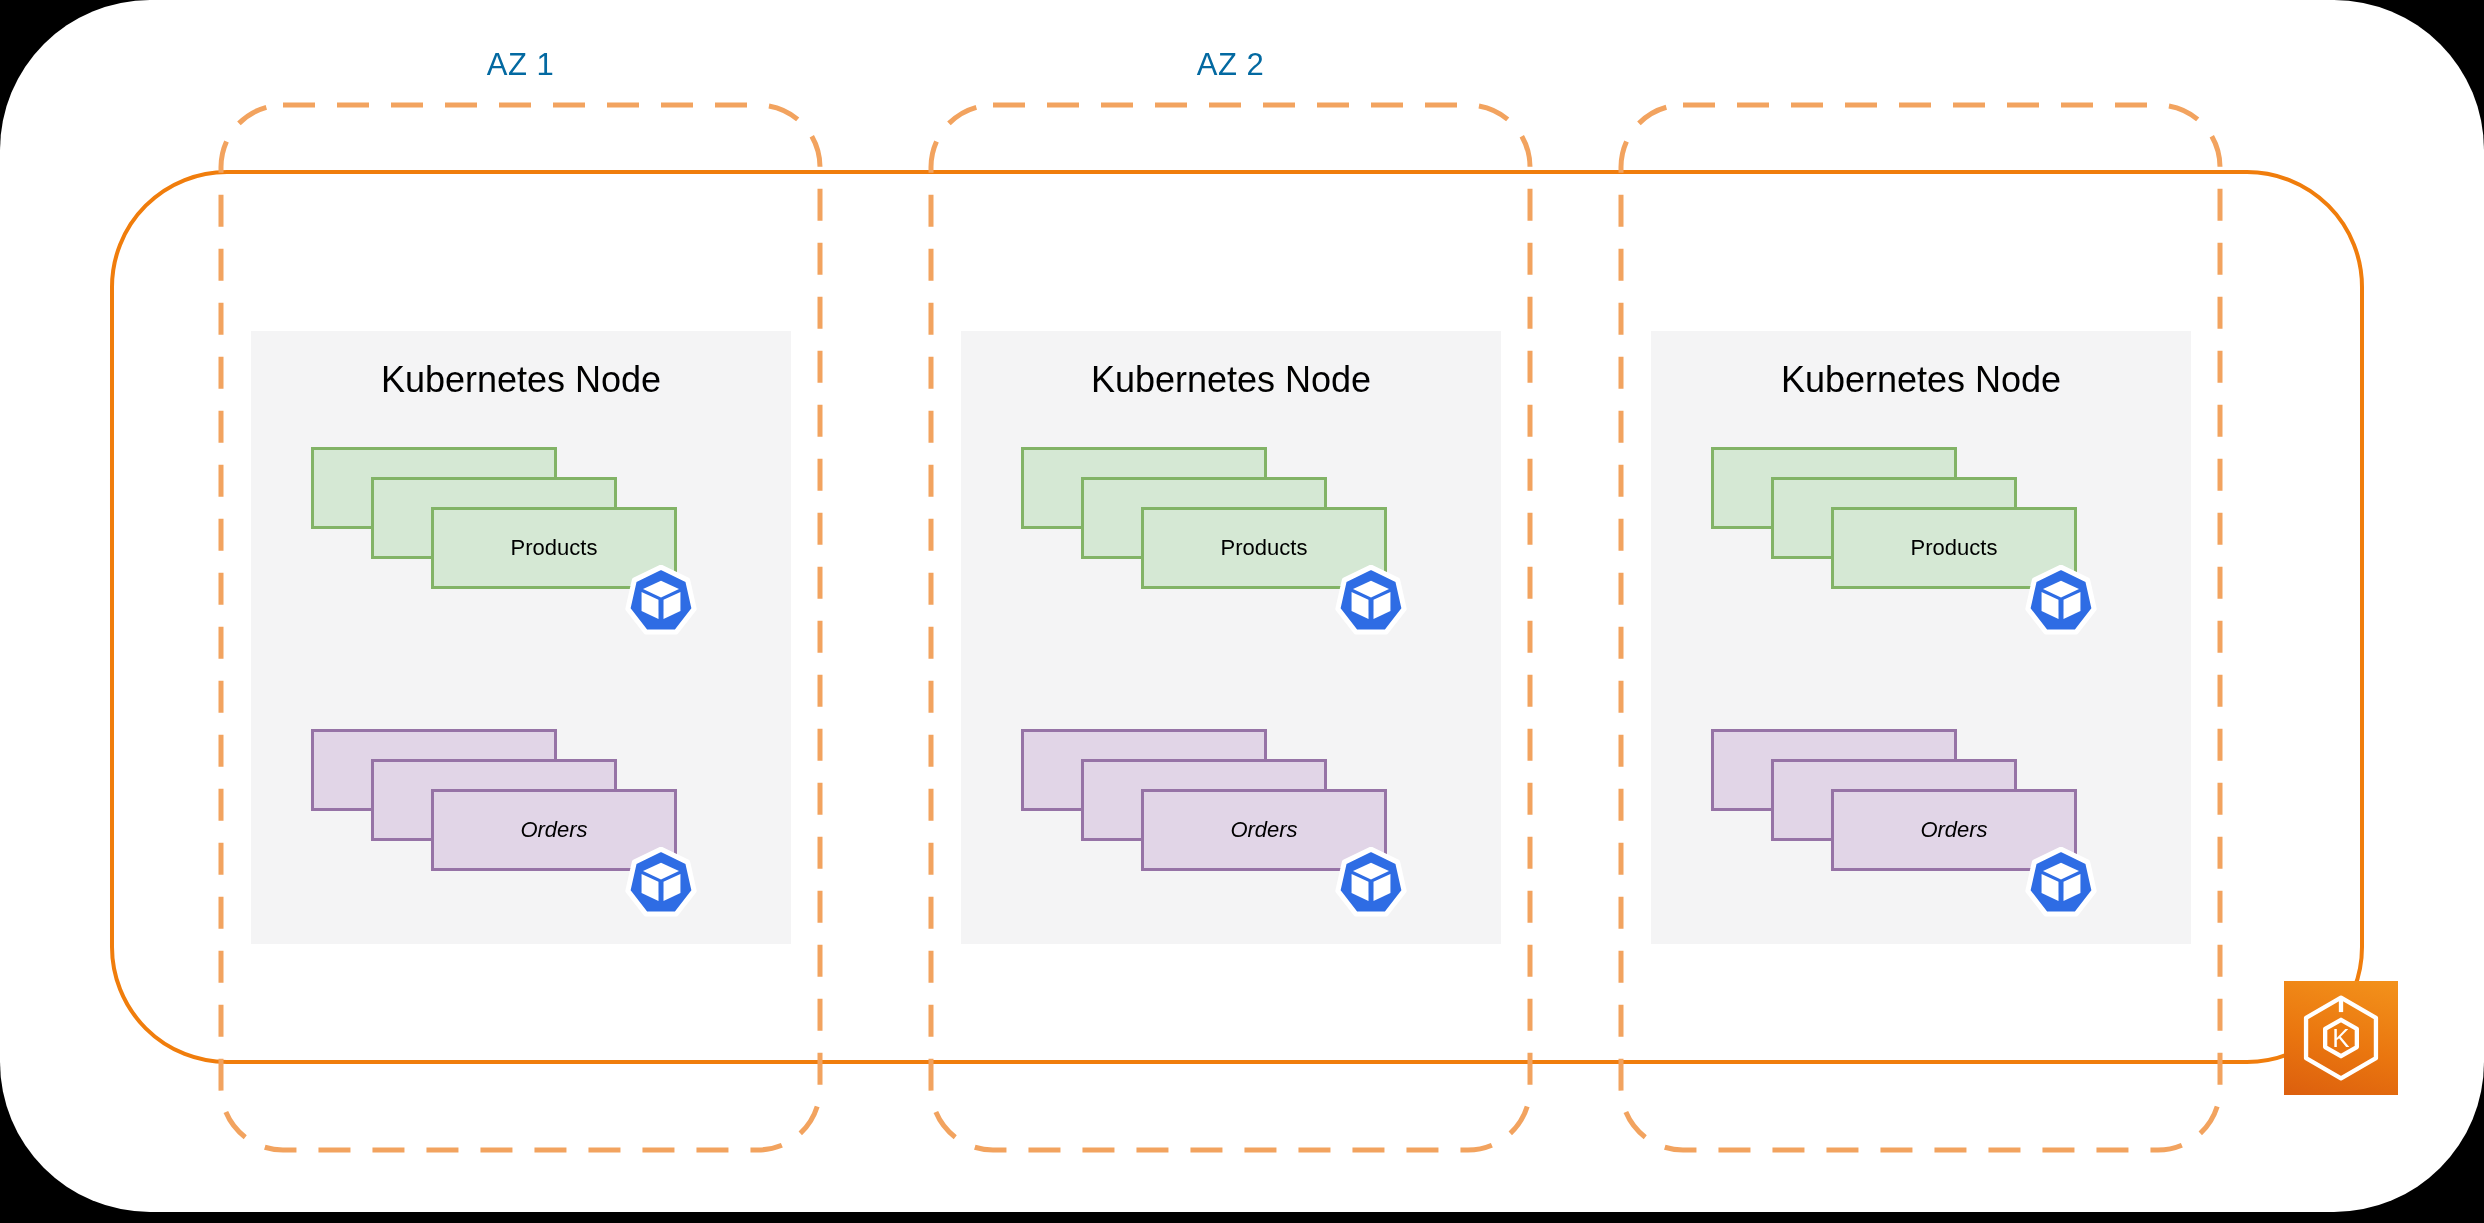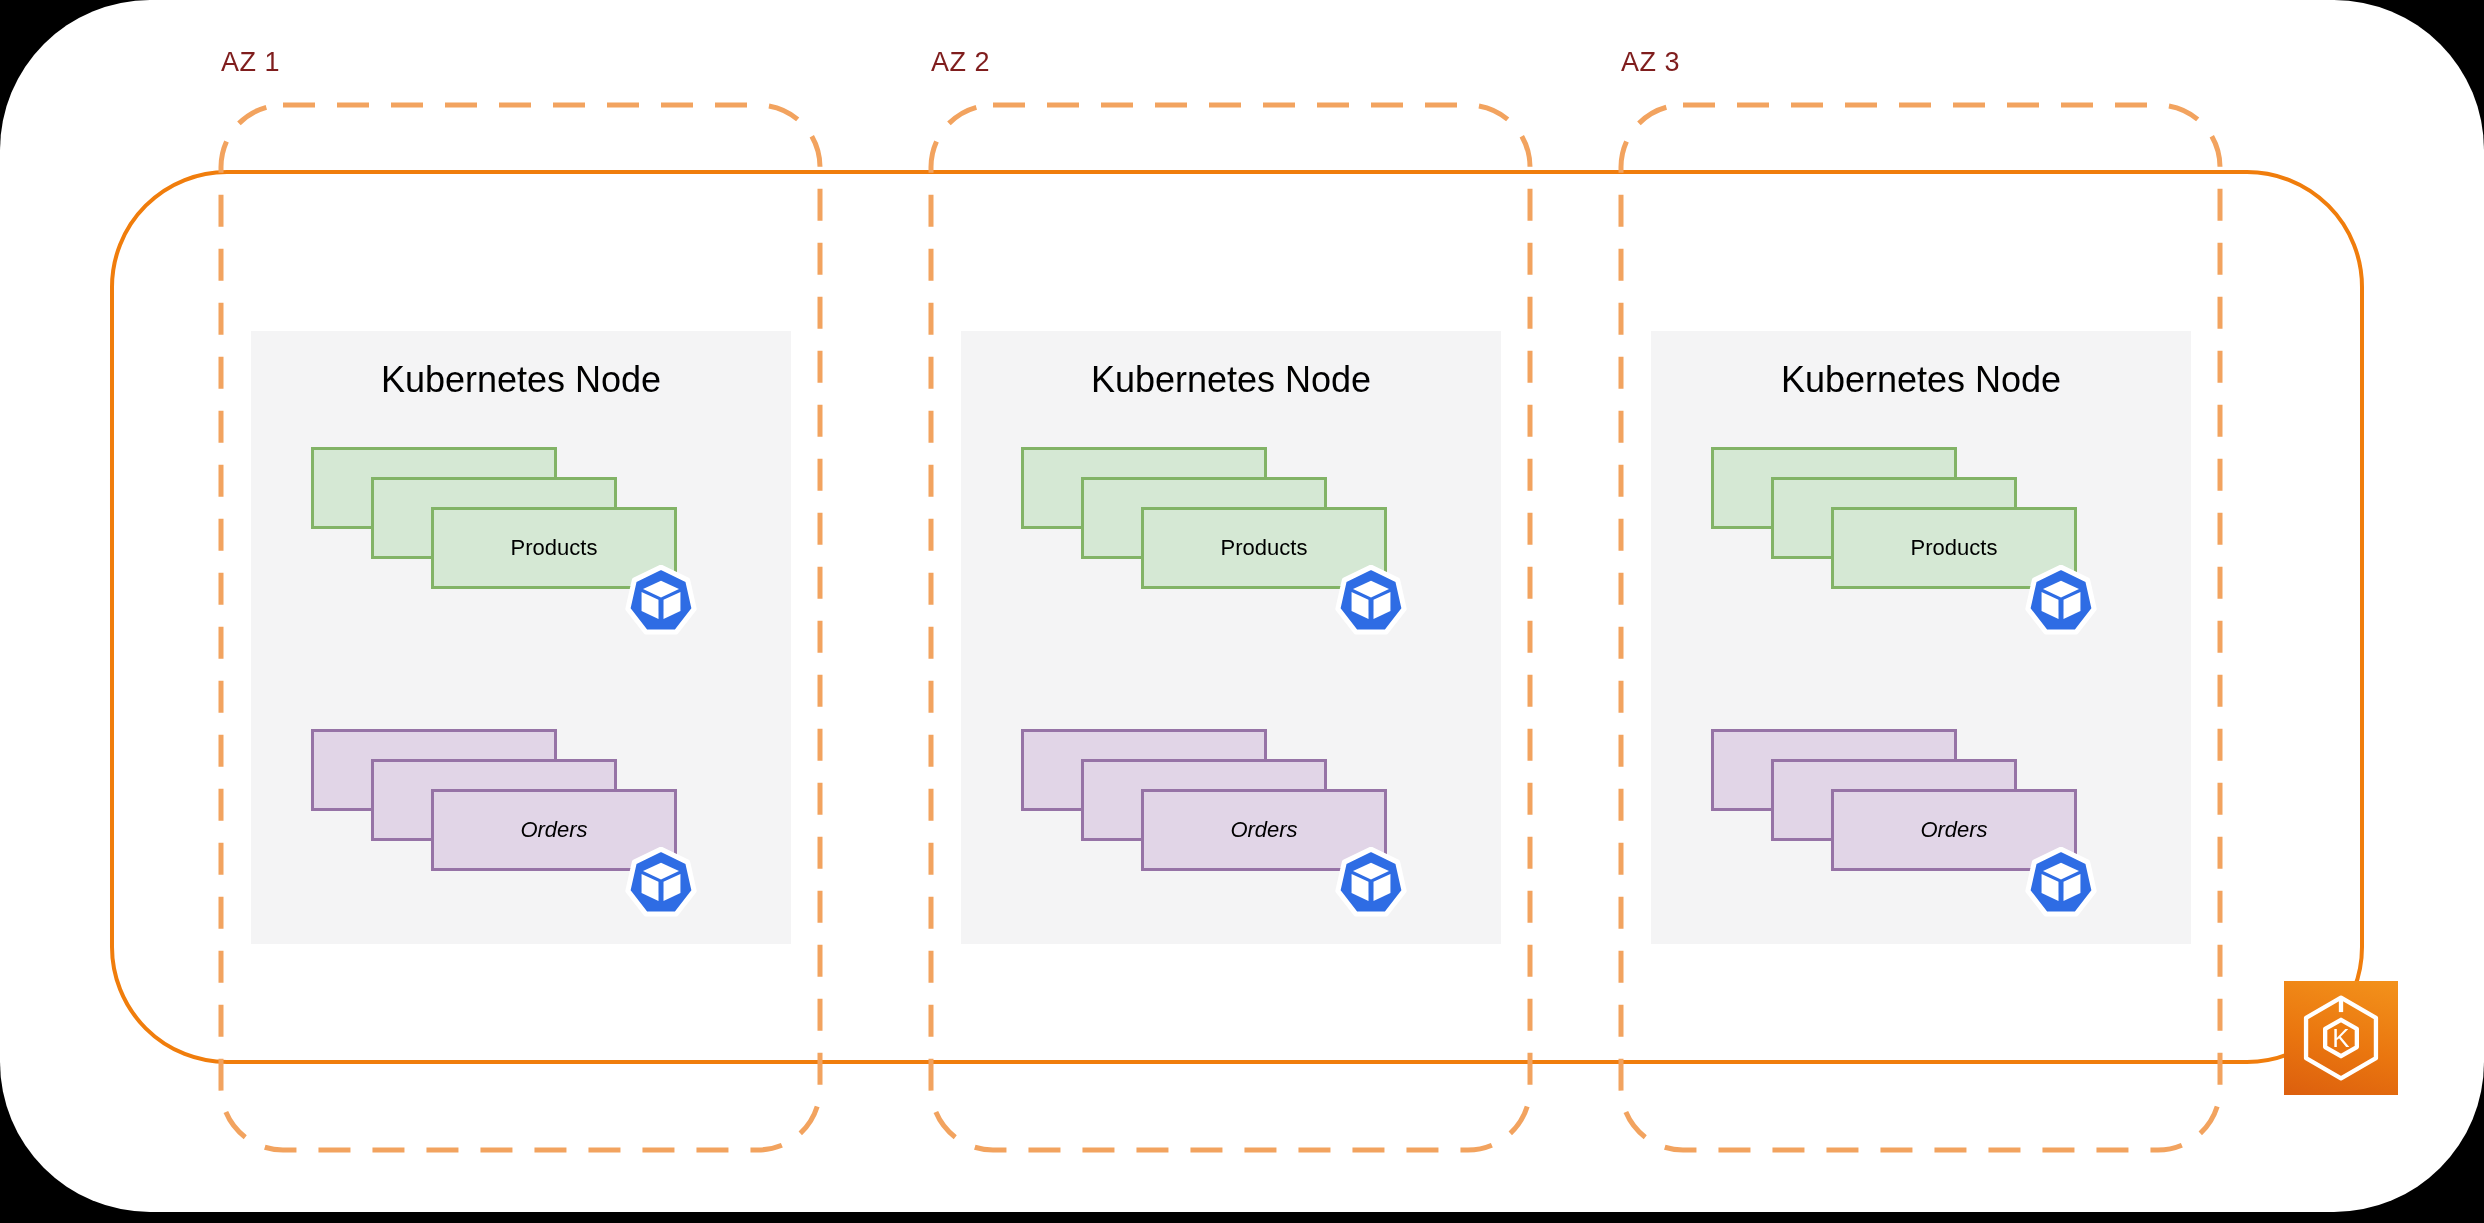--- a/index.html
+++ b/index.html
@@ -30,22 +30,23 @@
     top: 105px;
     width: 599px;
     height: 1045px;
     z-index: 2;
   }
   .az-label {
     position: absolute;
     top: -58px;
     left: 0;
     width: 100%;
-    font-size: 27px;
-    color: #7f1d1d;
+    text-align: center;
+    font-size: 31px;
+    color: #0369a1;
     letter-spacing: 0.5px;
   }
   .node {
     position: absolute;
     left: 30px;
     top: 226px;
     width: 540px;
     height: 613px;
     background: #f4f4f5;
   }
@@ -190,21 +191,20 @@
           <polygon points="50,3 87,21 96,61 71,93 29,93 4,61 13,21" fill="#2e6ce4" stroke="#ffffff" stroke-width="7" stroke-linejoin="round"></polygon>
           <polygon points="50,22 75,33.5 50,45 25,33.5" fill="#ffffff"></polygon>
           <polygon points="23,37.5 46.5,48.3 46.5,75 23,64" fill="#ffffff"></polygon>
           <polygon points="77,37.5 53.5,48.3 53.5,75 77,64" fill="#ffffff"></polygon>
         </svg>
       </div>
     </div>
   </div>
 
   <div class="az" style="left:1621px">
-    <div class="az-label">AZ 3</div>
     <div class="node">
       <div class="node-title">Kubernetes Node</div>
 
       <div class="stack products">
         <div class="replica r0"></div>
         <div class="replica r1"></div>
         <div class="replica r2">
           <span class="replica-label">Products</span>
         </div>
         <svg class="pod-icon" viewBox="0 0 100 100">

